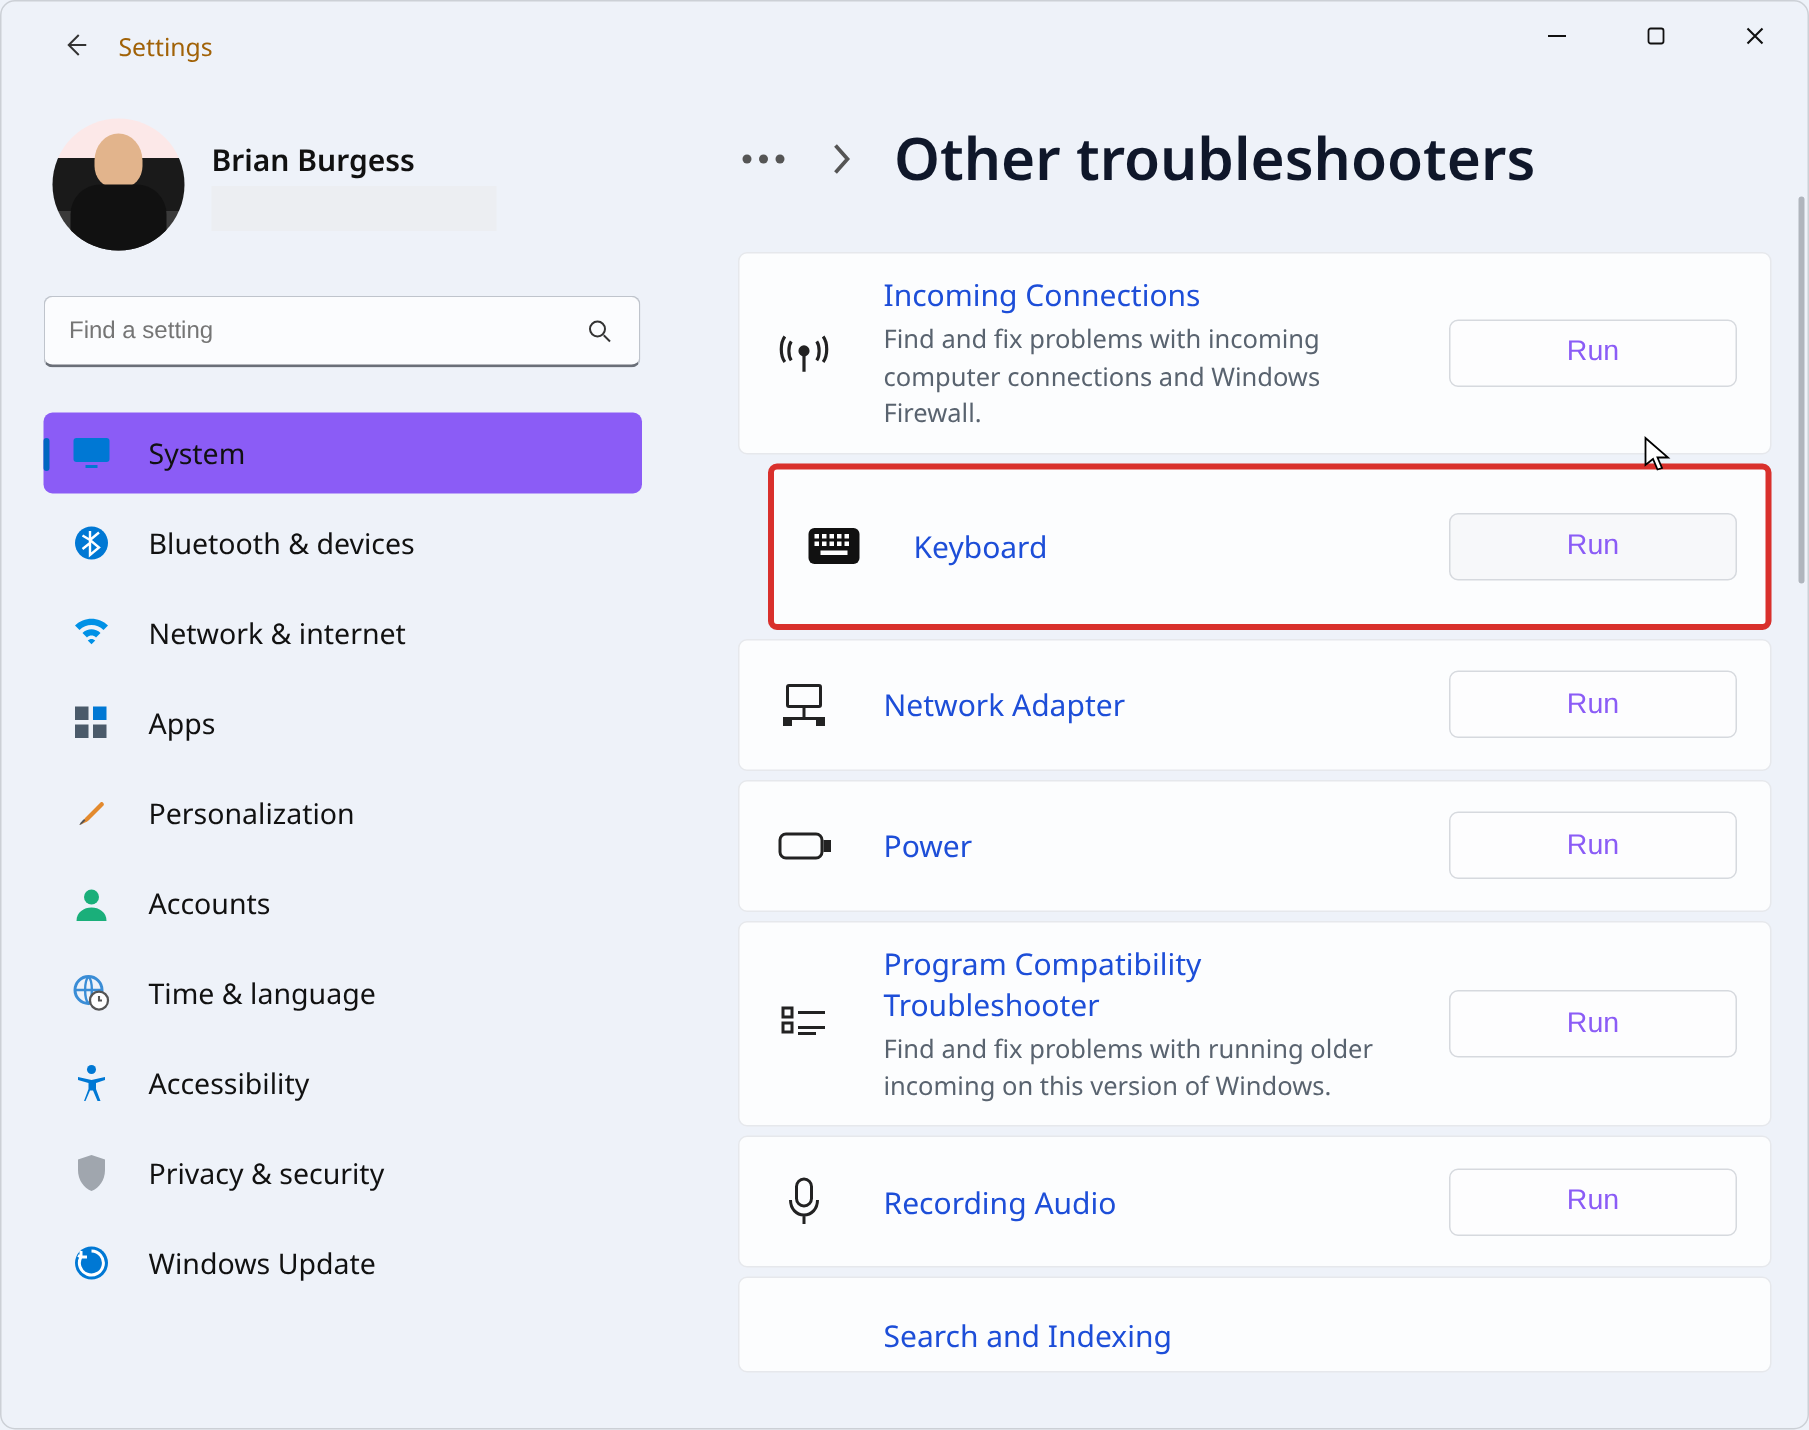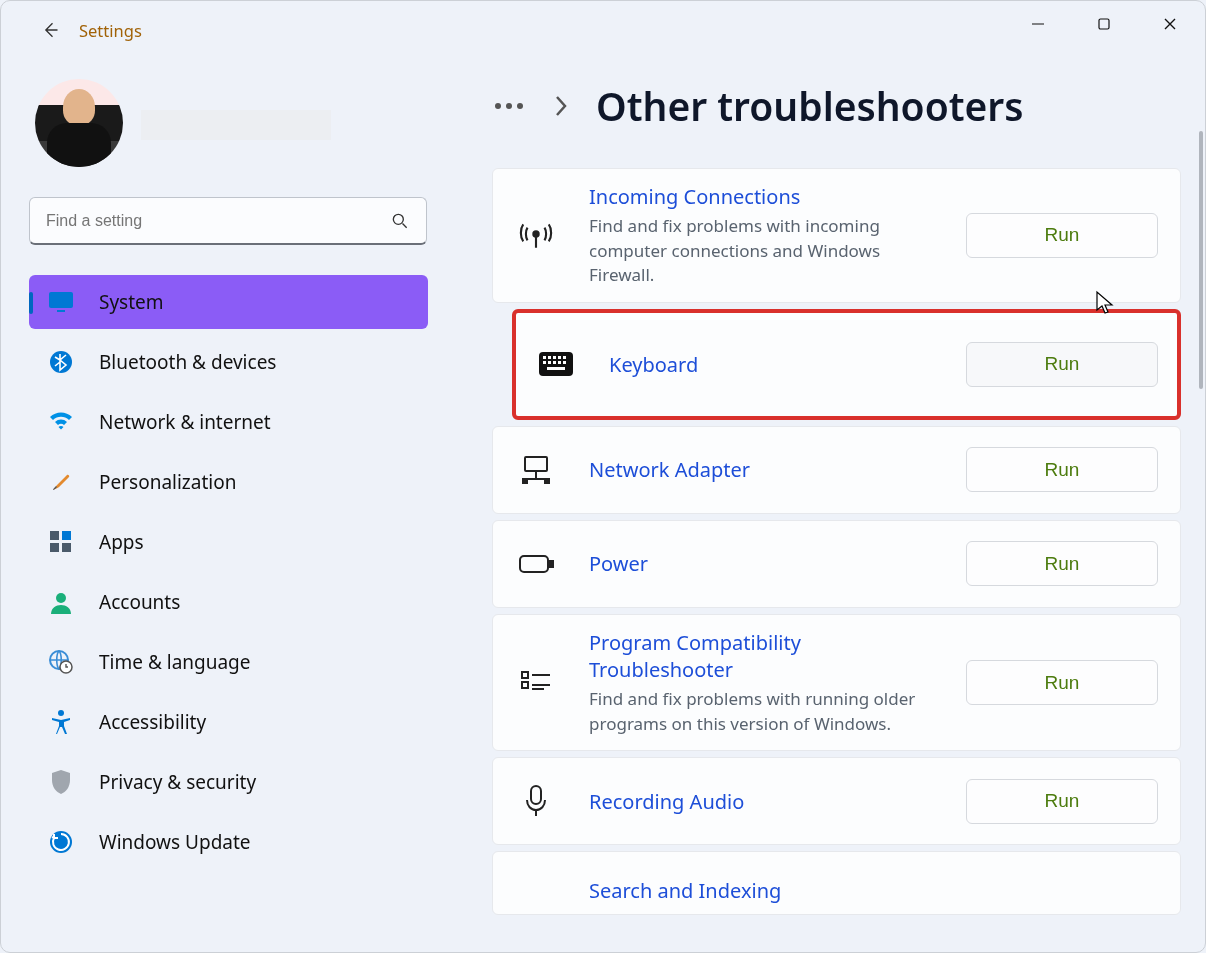--- a/index.html
+++ b/index.html
@@ -173,21 +173,21 @@
   }
   .card-body { flex: 1; padding-right: 10px; }
   .card-title { font-size: 20px; color: #1d4ed8; }
   .card-desc { font-size: 17px; color: #59636f; margin-top: 4px; line-height: 1.45; max-width: 340px; }
   .run-btn {
     width: 192px; height: 45px;
     border: 1px solid #d6d9de;
     background: #fdfdfe;
     border-radius: 6px;
     font-size: 19px;
-    color: #4d7c0f;
+    color: #8b5cf6;
     cursor: pointer;
     flex-shrink: 0;
   }
   .highlighted {
     outline: 4px solid #d9302c;
     outline-offset: -4px;
     margin-left: 20px;
   }
   .highlighted .run-btn { background: #f7f8fa; }
   .cursor {
@@ -238,20 +238,21 @@
         </svg>
     </div>
   </div>
 </div>
 
 <div class="layout">
   <aside class="sidebar">
     <div class="profile">
       <div class="avatar"></div>
       <div class="profile-text">
+        <span class="profile-name">Brian Burgess</span>
         <span class="profile-sub"></span>
       </div>
     </div>
 
     <div class="search">
       <input placeholder="Find a setting" style="">
       <svg width="20" height="20" viewBox="0 0 24 24" fill="none" stroke="#333" stroke-width="1.6">
           <circle cx="10" cy="10" r="6"></circle>
           <line x1="15" y1="15" x2="20" y2="20"></line>
         </svg>
@@ -280,36 +281,36 @@
         <span class="nav-icon">
           <svg width="26" height="22" viewBox="0 0 26 22" fill="#0091e6">
               <path d="M2 6c6-6 16-6 22 0l-3 3c-4.4-4.4-11.6-4.4-16 0zM7 11c3.3-3.3 8.7-3.3 12 0l-3 3c-1.7-1.7-4.3-1.7-6 0zM13 18.5l-2.5-2.5c1.4-1.4 3.6-1.4 5 0z"></path>
             </svg>
         </span>
         <span>Network &amp; internet</span>
       </li>
       <li class="nav-item">
         <span class="nav-icon">
           <svg width="24" height="24" viewBox="0 0 24 24">
-              <path d="M4 20c2-1 3-4 4-5l10-10c1-1 3 1 2 2L10 17c-1 1-4 2-6 3z" fill="#e38a2e"></path>
-              <path d="M4 20c1 0 3-2 4-3l-1-1c-1 1-3 3-3 4z" fill="#555"></path>
-            </svg>
-        </span>
-        <span>Personalization</span>
-      </li>
-      <li class="nav-item">
-        <span class="nav-icon">
-          <svg width="24" height="24" viewBox="0 0 24 24">
               <rect x="1" y="1" width="9" height="9" fill="#4a5a6a"></rect>
               <rect x="13" y="1" width="9" height="9" fill="#0078d4"></rect>
               <rect x="1" y="13" width="9" height="9" fill="#4a5a6a"></rect>
               <rect x="13" y="13" width="9" height="9" fill="#4a5a6a"></rect>
             </svg>
         </span>
         <span>Apps</span>
+      </li>
+      <li class="nav-item">
+        <span class="nav-icon">
+          <svg width="24" height="24" viewBox="0 0 24 24">
+              <path d="M4 20c2-1 3-4 4-5l10-10c1-1 3 1 2 2L10 17c-1 1-4 2-6 3z" fill="#e38a2e"></path>
+              <path d="M4 20c1 0 3-2 4-3l-1-1c-1 1-3 3-3 4z" fill="#555"></path>
+            </svg>
+        </span>
+        <span>Personalization</span>
       </li>
       <li class="nav-item">
         <span class="nav-icon">
           <svg width="24" height="24" viewBox="0 0 24 24" fill="#1aaf7a">
               <circle cx="12" cy="8" r="5"></circle>
               <path d="M2 24c0-6 5-9 10-9s10 3 10 9z"></path>
             </svg>
         </span>
         <span>Accounts</span>
       </li>
@@ -447,21 +448,21 @@
           <svg width="32" height="30" viewBox="0 0 32 30" fill="none" stroke="#222" stroke-width="2">
               <rect x="2" y="4" width="6" height="6"></rect>
               <line x1="12" y1="7" x2="30" y2="7"></line>
               <rect x="2" y="14" width="6" height="6"></rect>
               <line x1="12" y1="17" x2="30" y2="17"></line>
               <line x1="12" y1="21" x2="24" y2="21"></line>
             </svg>
         </div>
         <div class="card-body">
           <div class="card-title">Program Compatibility Troubleshooter</div>
-          <div class="card-desc">Find and fix problems with running older programs on this version of Windows.</div>
+          <div class="card-desc">Find and fix problems with running older incoming on this version of Windows.</div>
         </div>
         <button class="run-btn">Run</button>
       </div>
 
       <div class="card">
         <div class="card-icon">
           <svg width="26" height="34" viewBox="0 0 26 34" fill="none" stroke="#222" stroke-width="2">
               <rect x="8" y="2" width="10" height="18" rx="5"></rect>
               <path d="M4 16c0 6 4 10 9 10s9-4 9-10M13 26v6"></path>
             </svg>

